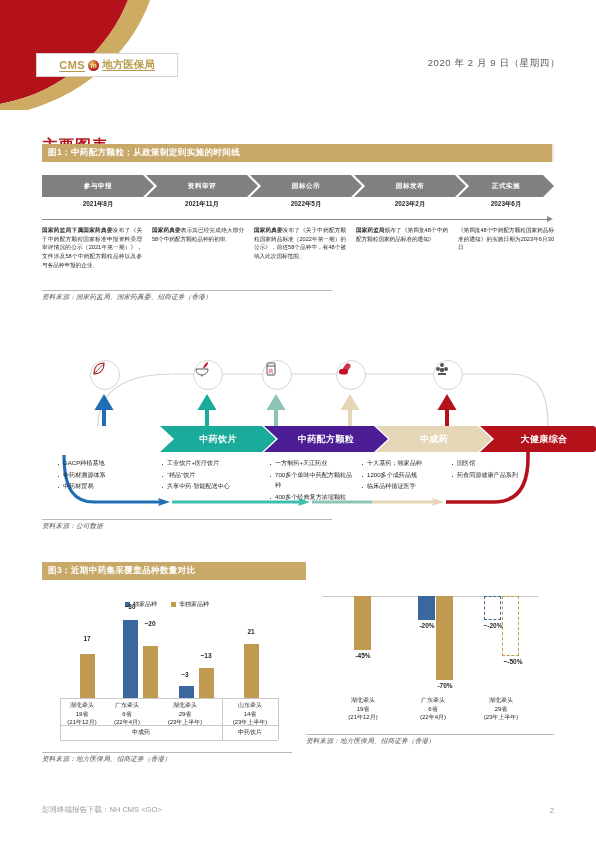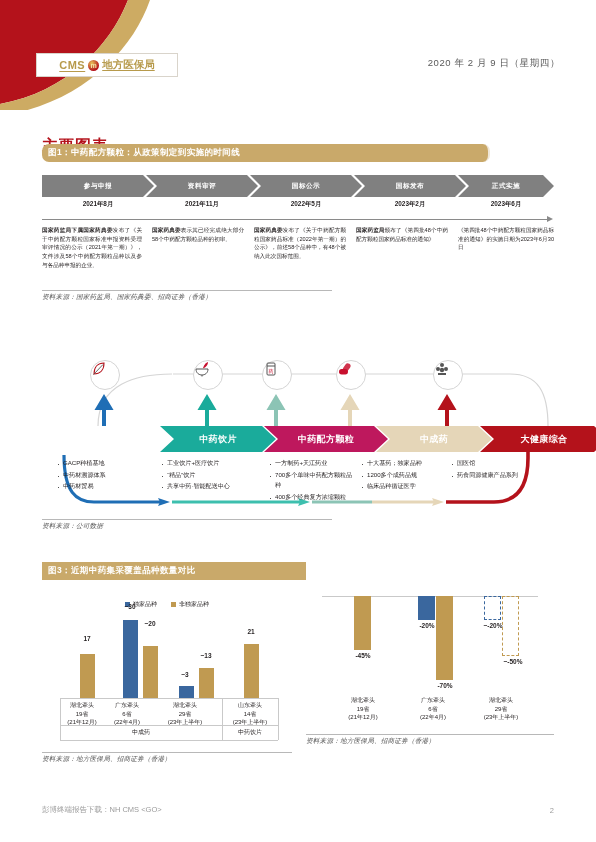--- a/index.html
+++ b/index.html
@@ -48,21 +48,21 @@
     border-right:2px solid #efe7d8;
   }
   .fig-body{position:relative;box-sizing:border-box;}
   .fig-src{
     font-size:6.6px;color:#555;font-style:italic;
     border-top:1px solid #b8b8b8;padding-top:2px;letter-spacing:.2px;
   }
 
   
   #fig1{left:42px;top:144px;width:512px;}
-  #fig1 .fig-head{width:448px;border-radius:7px;}
+  #fig1 .fig-head{width:512px;}
   .tl-row{position:relative;height:22px;margin-top:13px;}
   .chev{
     position:absolute;top:0;height:22px;background:#808080;color:#fff;
     font-size:6.6px;font-weight:bold;letter-spacing:.5px;
     display:flex;align-items:center;justify-content:center;
     clip-path:polygon(0 0, calc(100% - 11px) 0, 100% 50%, calc(100% - 11px) 100%, 0 100%, 11px 50%);
   }
   .chev:first-child{clip-path:polygon(0 0, calc(100% - 11px) 0, 100% 50%, calc(100% - 11px) 100%, 0 100%);}
   .tl-dates{position:relative;height:13px;margin-top:3px;}
   .tl-date{position:absolute;font-size:6.4px;font-weight:bold;text-align:center;color:#231f20;}
@@ -232,21 +232,21 @@
         <svg width="16" height="16" viewBox="0 0 16 16">
             <circle cx="8" cy="4" r="2" fill="#555"></circle>
             <circle cx="4" cy="8" r="2" fill="#555"></circle>
             <circle cx="12" cy="8" r="2" fill="#555"></circle>
             <circle cx="8" cy="9" r="2.2" fill="#555"></circle>
             <rect x="4" y="12" width="8" height="2" fill="#555"></rect>
           </svg>
       </div>
 
       <div class="vc-band" style="left:118px;top:66px;width:116px;background:#1aab9b;">中药饮片</div>
-      <div class="vc-band" style="left:222px;top:66px;width:124px;background:#be185d;">中药配方颗粒</div>
+      <div class="vc-band" style="left:222px;top:66px;width:124px;background:#4c1d95;">中药配方颗粒</div>
       <div class="vc-band" style="left:334px;top:66px;width:116px;background:#e5d6b8;color:#ffffff;">中成药</div>
       <div class="vc-band" style="left:438px;top:66px;width:128px;background:#b4121b;">大健康综合</div>
 
       <div class="vc-col" style="left:14px;top:98px;width:96px;">
         <div>GACP种植基地</div>
         <div>中药材溯源体系</div>
         <div>中药材贸易</div>
       </div>
       <div class="vc-col" style="left:118px;top:98px;width:102px;">
         <div>工业饮片+医疗饮片</div>

